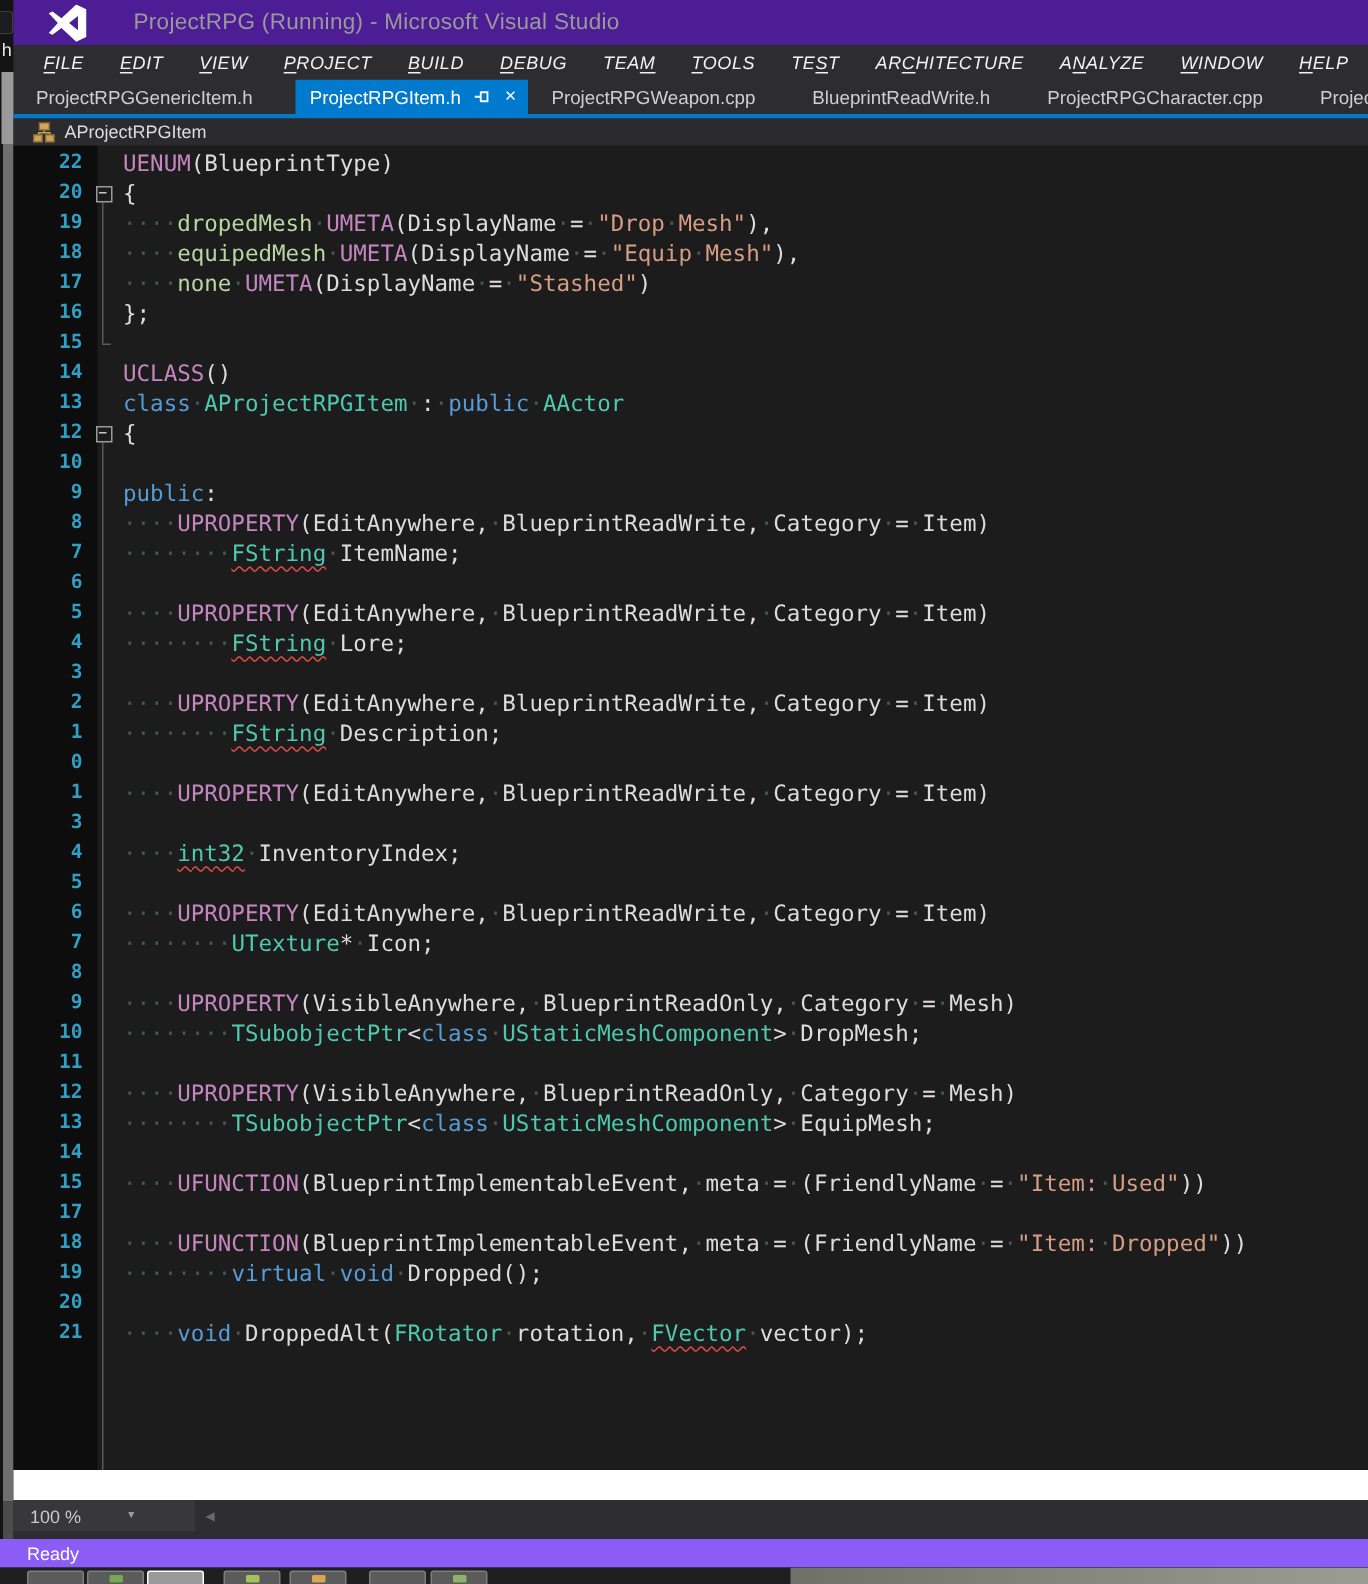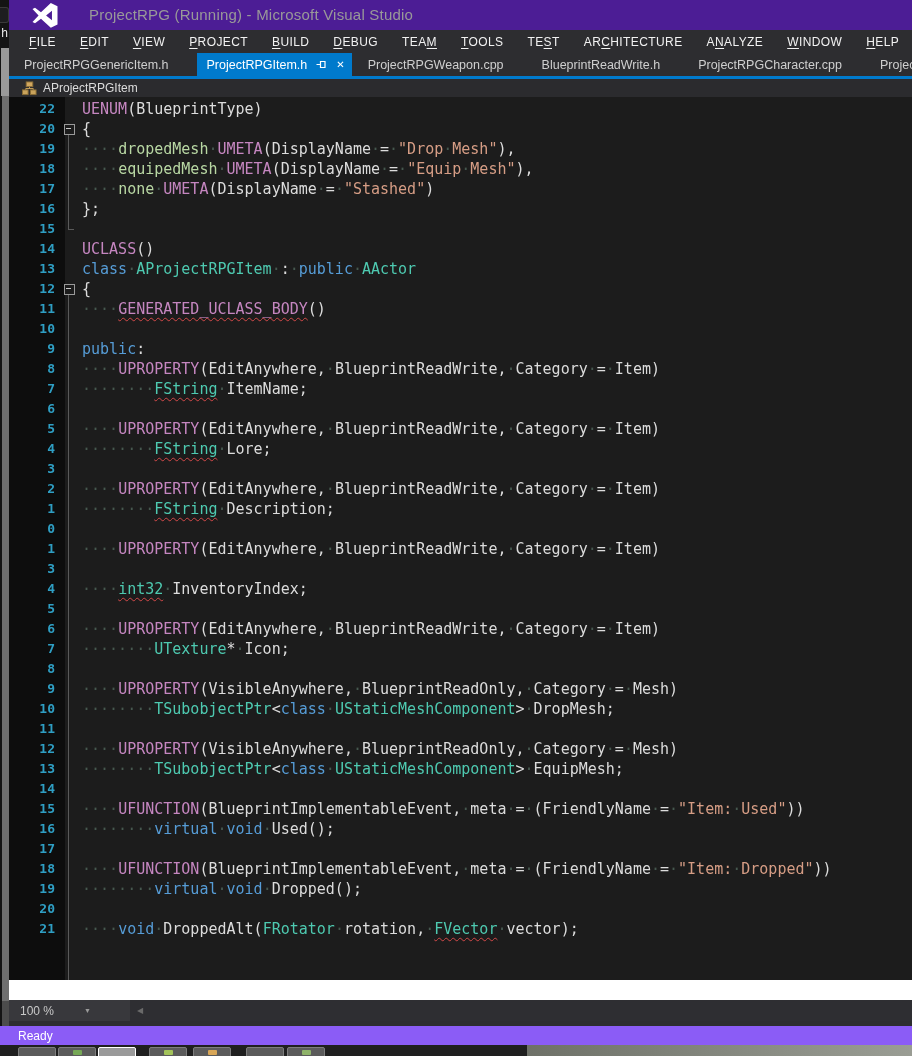--- a/index.html
+++ b/index.html
@@ -16,21 +16,21 @@
   .behind-scroll{position:absolute;left:2px;top:96px;width:7px;height:905px;background:#6f6f6f;}
   .behind-scroll-end{position:absolute;left:2px;top:1001px;width:7px;height:25px;background:#4c4c4c;}
 
   
   .titlebar{position:absolute;left:9px;top:0;width:903px;height:30px;background:#4c1d95;}
   .vs-logo{position:absolute;left:20px;top:3px;width:32px;height:25px;}
   .title-text{position:absolute;left:80px;top:6px;font-size:15px;color:#999999;letter-spacing:.2px;}
 
   
   .menubar{position:absolute;left:9px;top:30px;width:903px;height:23px;display:flex;align-items:center;padding-left:8px;box-sizing:border-box;}
-  .menu-item{color:#f2f2f2;font-size:12px;padding:2px 12px;letter-spacing:.4px;cursor:default;}
+  .menu-item{color:#f2f2f2;font-size:12px;padding:2px 12px;letter-spacing:.4px;cursor:default;font-style:italic;}
   .menu-item u{text-decoration:underline;text-underline-offset:2px;}
 
   
   .tabbar{position:absolute;left:9px;top:53px;width:903px;height:23px;display:flex;align-items:stretch;padding-left:5px;box-sizing:border-box;overflow:hidden;}
   .tab{display:flex;align-items:center;font-size:12.5px;color:#cfcfcf;padding:0 10px;margin-right:18px;white-space:nowrap;}
   .tab.active{background:#007ACC;color:#ffffff;margin-right:6px;padding-right:7px;}
   .tab.cut{margin-right:0;overflow:hidden;flex:1 1 auto;}
   .tab .pin-icon{margin-left:9px;display:inline-flex;}
   .tab .close-icon{margin-left:9px;font-size:10px;color:#fff;line-height:1;}
   .tab-underline{position:absolute;left:9px;top:76px;width:903px;height:3px;background:#007ACC;}
@@ -151,21 +151,20 @@
       <div class="row"><span class="ln">22</span><span class="codeln"><span class="mc">UENUM</span><span class="pl">(BlueprintType)</span></span></div>
       <div class="row"><span class="ln">20</span><span class="codeln"><span class="pl">{</span></span></div>
       <div class="row"><span class="ln">19</span><span class="codeln"><span class="ws">····</span><span class="en">dropedMesh</span><span class="ws">·</span><span class="mc">UMETA</span><span class="pl">(DisplayName</span><span class="ws">·</span><span class="pl">=</span><span class="ws">·</span><span class="st">"Drop</span><span class="ws">·</span><span class="st">Mesh"</span><span class="pl">),</span></span></div>
       <div class="row"><span class="ln">18</span><span class="codeln"><span class="ws">····</span><span class="en">equipedMesh</span><span class="ws">·</span><span class="mc">UMETA</span><span class="pl">(DisplayName</span><span class="ws">·</span><span class="pl">=</span><span class="ws">·</span><span class="st">"Equip</span><span class="ws">·</span><span class="st">Mesh"</span><span class="pl">),</span></span></div>
       <div class="row"><span class="ln">17</span><span class="codeln"><span class="ws">····</span><span class="en">none</span><span class="ws">·</span><span class="mc">UMETA</span><span class="pl">(DisplayName</span><span class="ws">·</span><span class="pl">=</span><span class="ws">·</span><span class="st">"Stashed"</span><span class="pl">)</span></span></div>
       <div class="row"><span class="ln">16</span><span class="codeln"><span class="pl">};</span></span></div>
       <div class="row"><span class="ln">15</span><span class="codeln"></span></div>
       <div class="row"><span class="ln">14</span><span class="codeln"><span class="mc">UCLASS</span><span class="pl">()</span></span></div>
       <div class="row"><span class="ln">13</span><span class="codeln"><span class="kw">class</span><span class="ws">·</span><span class="ty">AProjectRPGItem</span><span class="ws">·</span><span class="pl">:</span><span class="ws">·</span><span class="kw">public</span><span class="ws">·</span><span class="ty">AActor</span></span></div>
       <div class="row"><span class="ln">12</span><span class="codeln"><span class="pl">{</span></span></div>
-      <div class="row"><span class="ln">11</span><span class="codeln"><span class="ws">····</span><span class="mc sq">GENERATED_UCLASS_BODY</span><span class="pl">()</span></span></div>
       <div class="row"><span class="ln">10</span><span class="codeln"></span></div>
       <div class="row"><span class="ln">9</span><span class="codeln"><span class="kw">public</span><span class="pl">:</span></span></div>
       <div class="row"><span class="ln">8</span><span class="codeln"><span class="ws">····</span><span class="mc">UPROPERTY</span><span class="pl">(EditAnywhere,</span><span class="ws">·</span><span class="pl">BlueprintReadWrite,</span><span class="ws">·</span><span class="pl">Category</span><span class="ws">·</span><span class="pl">=</span><span class="ws">·</span><span class="pl">Item)</span></span></div>
       <div class="row"><span class="ln">7</span><span class="codeln"><span class="ws">········</span><span class="ty sq">FString</span><span class="ws">·</span><span class="pl">ItemName;</span></span></div>
       <div class="row"><span class="ln">6</span><span class="codeln"></span></div>
       <div class="row"><span class="ln">5</span><span class="codeln"><span class="ws">····</span><span class="mc">UPROPERTY</span><span class="pl">(EditAnywhere,</span><span class="ws">·</span><span class="pl">BlueprintReadWrite,</span><span class="ws">·</span><span class="pl">Category</span><span class="ws">·</span><span class="pl">=</span><span class="ws">·</span><span class="pl">Item)</span></span></div>
       <div class="row"><span class="ln">4</span><span class="codeln"><span class="ws">········</span><span class="ty sq">FString</span><span class="ws">·</span><span class="pl">Lore;</span></span></div>
       <div class="row"><span class="ln">3</span><span class="codeln"></span></div>
       <div class="row"><span class="ln">2</span><span class="codeln"><span class="ws">····</span><span class="mc">UPROPERTY</span><span class="pl">(EditAnywhere,</span><span class="ws">·</span><span class="pl">BlueprintReadWrite,</span><span class="ws">·</span><span class="pl">Category</span><span class="ws">·</span><span class="pl">=</span><span class="ws">·</span><span class="pl">Item)</span></span></div>
       <div class="row"><span class="ln">1</span><span class="codeln"><span class="ws">········</span><span class="ty sq">FString</span><span class="ws">·</span><span class="pl">Description;</span></span></div>
@@ -177,21 +176,20 @@
       <div class="row"><span class="ln">6</span><span class="codeln"><span class="ws">····</span><span class="mc">UPROPERTY</span><span class="pl">(EditAnywhere,</span><span class="ws">·</span><span class="pl">BlueprintReadWrite,</span><span class="ws">·</span><span class="pl">Category</span><span class="ws">·</span><span class="pl">=</span><span class="ws">·</span><span class="pl">Item)</span></span></div>
       <div class="row"><span class="ln">7</span><span class="codeln"><span class="ws">········</span><span class="ty">UTexture</span><span class="pl">*</span><span class="ws">·</span><span class="pl">Icon;</span></span></div>
       <div class="row"><span class="ln">8</span><span class="codeln"></span></div>
       <div class="row"><span class="ln">9</span><span class="codeln"><span class="ws">····</span><span class="mc">UPROPERTY</span><span class="pl">(VisibleAnywhere,</span><span class="ws">·</span><span class="pl">BlueprintReadOnly,</span><span class="ws">·</span><span class="pl">Category</span><span class="ws">·</span><span class="pl">=</span><span class="ws">·</span><span class="pl">Mesh)</span></span></div>
       <div class="row"><span class="ln">10</span><span class="codeln"><span class="ws">········</span><span class="ty">TSubobjectPtr</span><span class="pl">&lt;</span><span class="kw">class</span><span class="ws">·</span><span class="ty">UStaticMeshComponent</span><span class="pl">&gt;</span><span class="ws">·</span><span class="pl">DropMesh;</span></span></div>
       <div class="row"><span class="ln">11</span><span class="codeln"></span></div>
       <div class="row"><span class="ln">12</span><span class="codeln"><span class="ws">····</span><span class="mc">UPROPERTY</span><span class="pl">(VisibleAnywhere,</span><span class="ws">·</span><span class="pl">BlueprintReadOnly,</span><span class="ws">·</span><span class="pl">Category</span><span class="ws">·</span><span class="pl">=</span><span class="ws">·</span><span class="pl">Mesh)</span></span></div>
       <div class="row"><span class="ln">13</span><span class="codeln"><span class="ws">········</span><span class="ty">TSubobjectPtr</span><span class="pl">&lt;</span><span class="kw">class</span><span class="ws">·</span><span class="ty">UStaticMeshComponent</span><span class="pl">&gt;</span><span class="ws">·</span><span class="pl">EquipMesh;</span></span></div>
       <div class="row"><span class="ln">14</span><span class="codeln"></span></div>
       <div class="row"><span class="ln">15</span><span class="codeln"><span class="ws">····</span><span class="mc">UFUNCTION</span><span class="pl">(BlueprintImplementableEvent,</span><span class="ws">·</span><span class="pl">meta</span><span class="ws">·</span><span class="pl">=</span><span class="ws">·</span><span class="pl">(FriendlyName</span><span class="ws">·</span><span class="pl">=</span><span class="ws">·</span><span class="st">"Item:</span><span class="ws">·</span><span class="st">Used"</span><span class="pl">))</span></span></div>
-      <div class="row"><span class="ln">16</span><span class="codeln"><span class="ws">········</span><span class="kw">virtual</span><span class="ws">·</span><span class="kw">void</span><span class="ws">·</span><span class="pl">Used();</span></span></div>
       <div class="row"><span class="ln">17</span><span class="codeln"></span></div>
       <div class="row"><span class="ln">18</span><span class="codeln"><span class="ws">····</span><span class="mc">UFUNCTION</span><span class="pl">(BlueprintImplementableEvent,</span><span class="ws">·</span><span class="pl">meta</span><span class="ws">·</span><span class="pl">=</span><span class="ws">·</span><span class="pl">(FriendlyName</span><span class="ws">·</span><span class="pl">=</span><span class="ws">·</span><span class="st">"Item:</span><span class="ws">·</span><span class="st">Dropped"</span><span class="pl">))</span></span></div>
       <div class="row"><span class="ln">19</span><span class="codeln"><span class="ws">········</span><span class="kw">virtual</span><span class="ws">·</span><span class="kw">void</span><span class="ws">·</span><span class="pl">Dropped();</span></span></div>
       <div class="row"><span class="ln">20</span><span class="codeln"></span></div>
       <div class="row"><span class="ln">21</span><span class="codeln"><span class="ws">····</span><span class="kw">void</span><span class="ws">·</span><span class="pl">DroppedAlt(</span><span class="ty">FRotator</span><span class="ws">·</span><span class="pl">rotation,</span><span class="ws">·</span><span class="ty sq">FVector</span><span class="ws">·</span><span class="pl">vector);</span></span></div>
     </div>
   <div id="folds">
       <div class="fold-box" style="top: 27px;"></div>
       <div class="fold-line" style="top: 37px; height: 95px;"></div>
       <div class="fold-tick" style="top: 132px;"></div>

